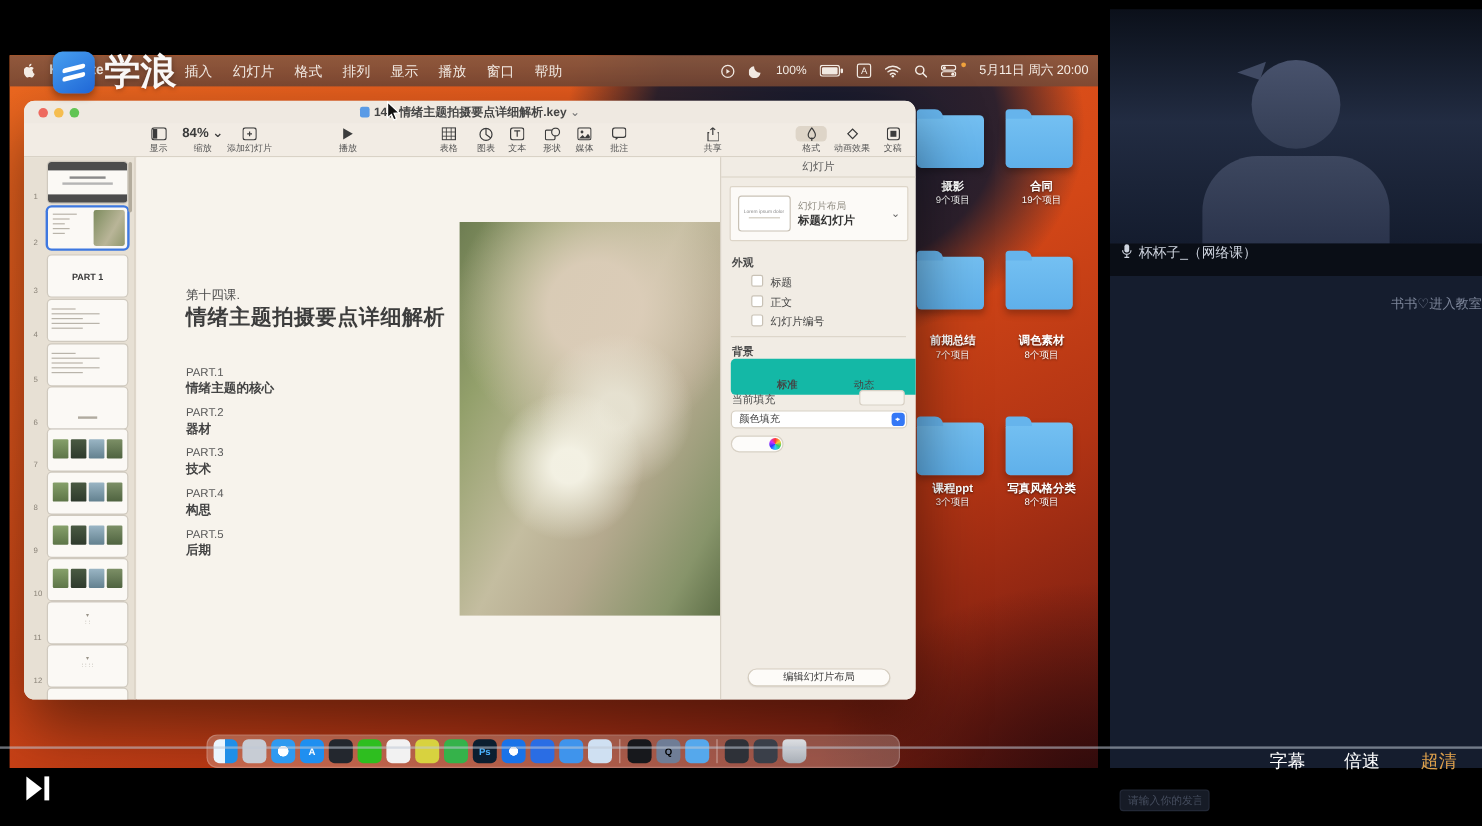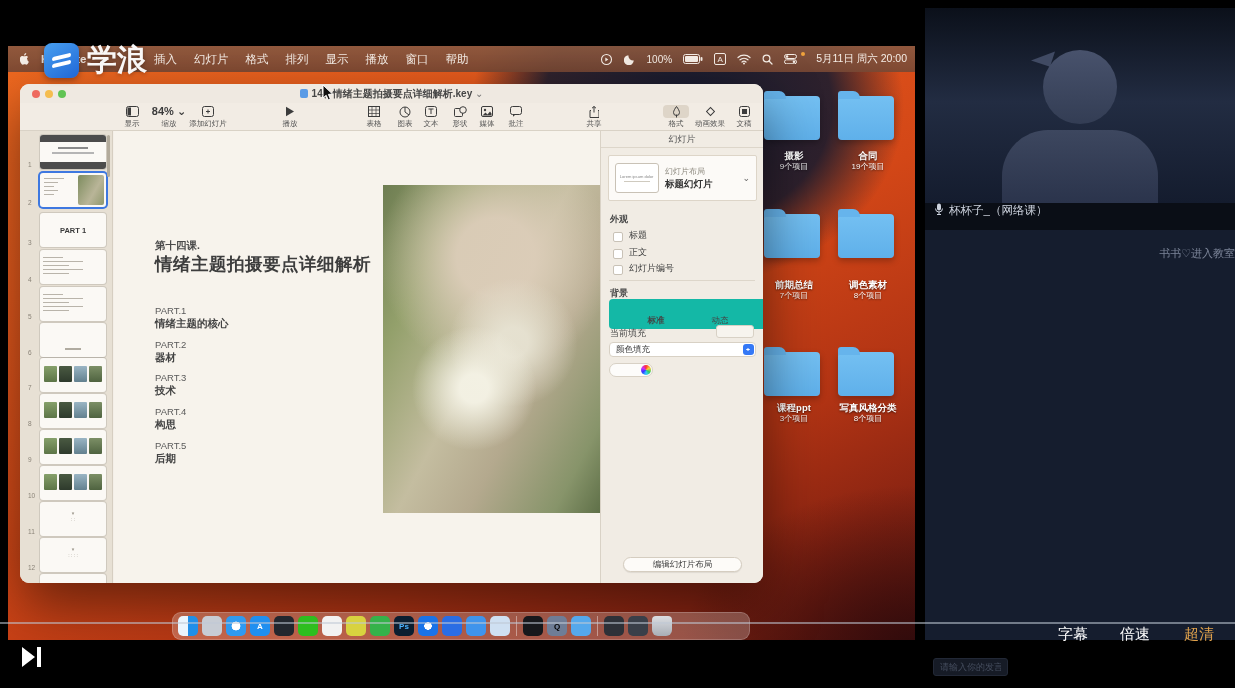--- a/index.html
+++ b/index.html
@@ -91,21 +91,21 @@
 .tgrid b:nth-child(1){background:linear-gradient(#86a06a,#5d7547)}
 .tgrid b:nth-child(2){background:linear-gradient(#4a5a42,#2e3a2c)}
 .tgrid b:nth-child(3){background:linear-gradient(#9ab5c4,#63818f)}
 .tgrid b:nth-child(4){background:linear-gradient(#7c8f66,#4f6340)}
 .tsm{position:absolute;left:0;right:0;top:13px;text-align:center}
 .tsm i{display:inline-block;width:16px;height:2px;background:#b0aba0}
 .tdots{position:absolute;left:0;right:0;top:8px;text-align:center;font-size:5px;color:#9a958a;line-height:6px}
 
 
 .kcanvas{position:absolute;left:94px;top:47px;width:486px;height:452px;background:#f7f3ec}
-.kicker{position:absolute;left:41px;top:108px;font-size:10.5px;font-weight:bold;color:#4a4a4a}
+.kicker{position:absolute;left:41px;top:108px;font-size:10.5px;font-weight:normal;color:#4a4a4a}
 .stitle{position:absolute;left:41px;top:121px;font-size:17.5px;font-weight:bold;color:#3d3d3d;letter-spacing:.5px}
 .part{position:absolute;left:41px;width:200px}
 .part .pl{font-size:9.5px;color:#5a5a5a}
 .part .pt{font-size:10.5px;font-weight:bold;color:#434343;margin-top:1px}
 .photo{position:absolute;left:269px;top:54px;width:217px;height:328px;
 background:
  radial-gradient(circle at 42% 62%, rgba(245,243,230,.95) 0 6%, rgba(245,243,230,0) 26%),
  radial-gradient(circle at 60% 48%, rgba(232,228,212,.9) 0 7%, rgba(232,228,212,0) 30%),
  radial-gradient(circle at 52% 22%, rgba(220,205,185,.95) 0 14%, rgba(220,205,185,0) 42%),
  linear-gradient(118deg,#6e7d52 0%,#93a06b 22%,#c4bda0 48%,#b4a98e 66%,#87946a 88%,#5f7048 100%)}
@@ -115,21 +115,21 @@
 .insp-h{height:17px;line-height:17px;text-align:center;color:#555;border-bottom:1px solid #ddd6ca;font-size:9px}
 .lcard{position:absolute;left:7px;top:24px;width:149px;height:46px;background:#fcfaf7;border:1px solid #ddd5c8;border-radius:2px;display:flex;align-items:center;padding:0 6px;gap:6px}
 .lp-thumb{width:44px;height:30px;background:#fff;border:1px solid #c9c2b6;border-radius:3px;display:flex;flex-direction:column;align-items:center;justify-content:center;gap:2px}
 .lp-thumb .mt{font-size:4.5px;color:#888;white-space:nowrap;transform:scale(.9)}
 .lp-thumb .ml{width:26px;height:1.5px;background:#cfcabf}
 .lp-lab{display:flex;flex-direction:column;gap:1px}
 .lp-lab .a{font-size:8px;color:#8d897f}
 .lp-lab .b{font-size:9.5px;font-weight:bold;color:#333}
 .lchev{margin-left:auto;color:#666;font-size:9px}
 .sec-t{position:absolute;left:9px;font-weight:bold;color:#4a4a4a}
-.ckrow{position:absolute;left:12px;display:flex;align-items:flex-end;gap:6px}
+.ckrow{position:absolute;left:25px;display:flex;align-items:flex-start;gap:6px}
 .ck{width:10px;height:10px;background:#fff;border:1px solid #c9c2b6;border-radius:2px}
 .divl{position:absolute;left:8px;right:8px;height:1px;background:#ddd6ca}
 .seg{position:absolute;left:8px;top:168px;width:158px;height:15px;background:#14b8a6;border-radius:4px;display:flex;padding:15px}
 .seg b{flex:1;text-align:center;font-weight:normal;font-size:8.5px;line-height:13px;color:#444;border-radius:3px}
 .seg b.on{background:#fff;box-shadow:0 0 2px rgba(0,0,0,.2);font-weight:bold}
 .fillsw{position:absolute;left:115px;top:194px;width:38px;height:13px;background:#f7f4ee;border:1px solid #d8d1c5;border-radius:3px}
 .fillsel{position:absolute;left:8px;top:211px;width:147px;height:15px;background:#fff;border:1px solid #d8d1c5;border-radius:4px;line-height:13px;padding-left:6px;font-size:8.5px}
 .stepper{position:absolute;right:1px;top:1px;width:11px;height:11px;background:#3478f6;border-radius:3px}
 .stepper::before{content:"";position:absolute;left:3px;top:2px;border:2.5px solid transparent;border-bottom-color:#fff}
 .stepper::after{content:"";position:absolute;left:3px;bottom:2px;border:2.5px solid transparent;border-top-color:#fff}

